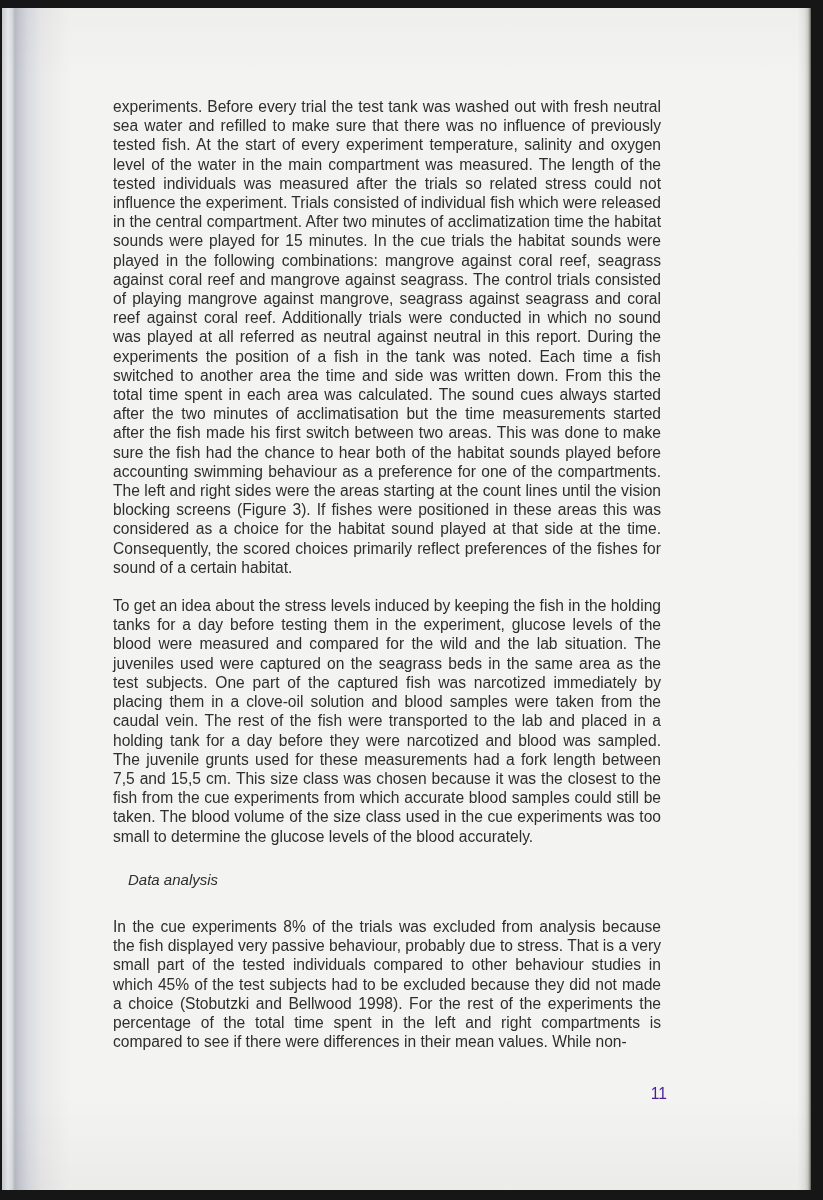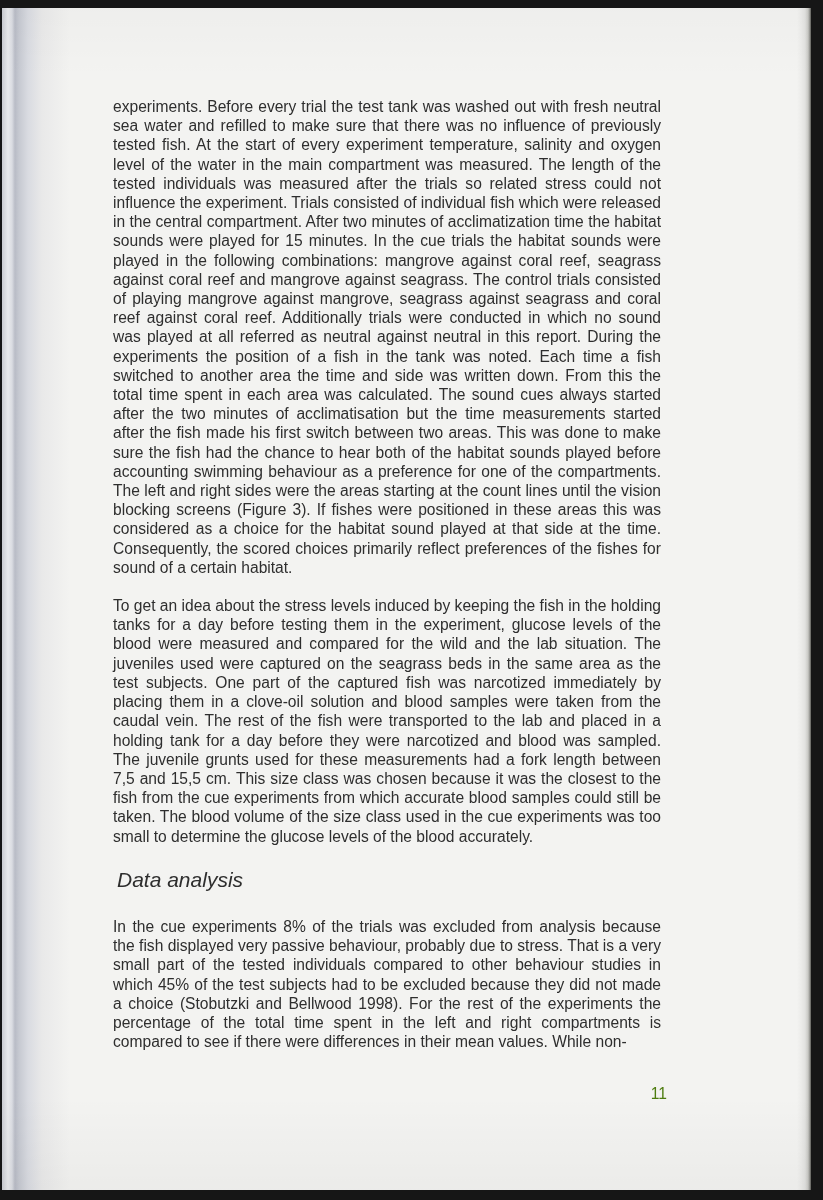--- a/index.html
+++ b/index.html
@@ -76,31 +76,31 @@
     font-size: 15.6px;
     line-height: 19.2px;
     text-align: justify;
   }
   .text-block p {
     margin: 0 8px 19px 0;
   }
   .section-heading {
     font-style: italic;
     font-weight: normal;
-    font-size: 21px;
+    font-size: 15px;
     line-height: 19.2px;
-    margin: 24px 0 28px 4px;
+    margin: 24px 0 28px 15px;
     text-align: left;
   }
   .page-number {
     margin-top: 33px;
     text-align: right;
     padding-right: 2px;
     font-size: 15.6px;
-    color: #4d7c0f;
+    color: #4c1d95;
   }
 </style>
 </head>
 <body>
 
 <div class="page">
   <div class="gutter"></div>
   <div class="page-edge-right"></div>
   <div class="paper-shade"></div>
 

